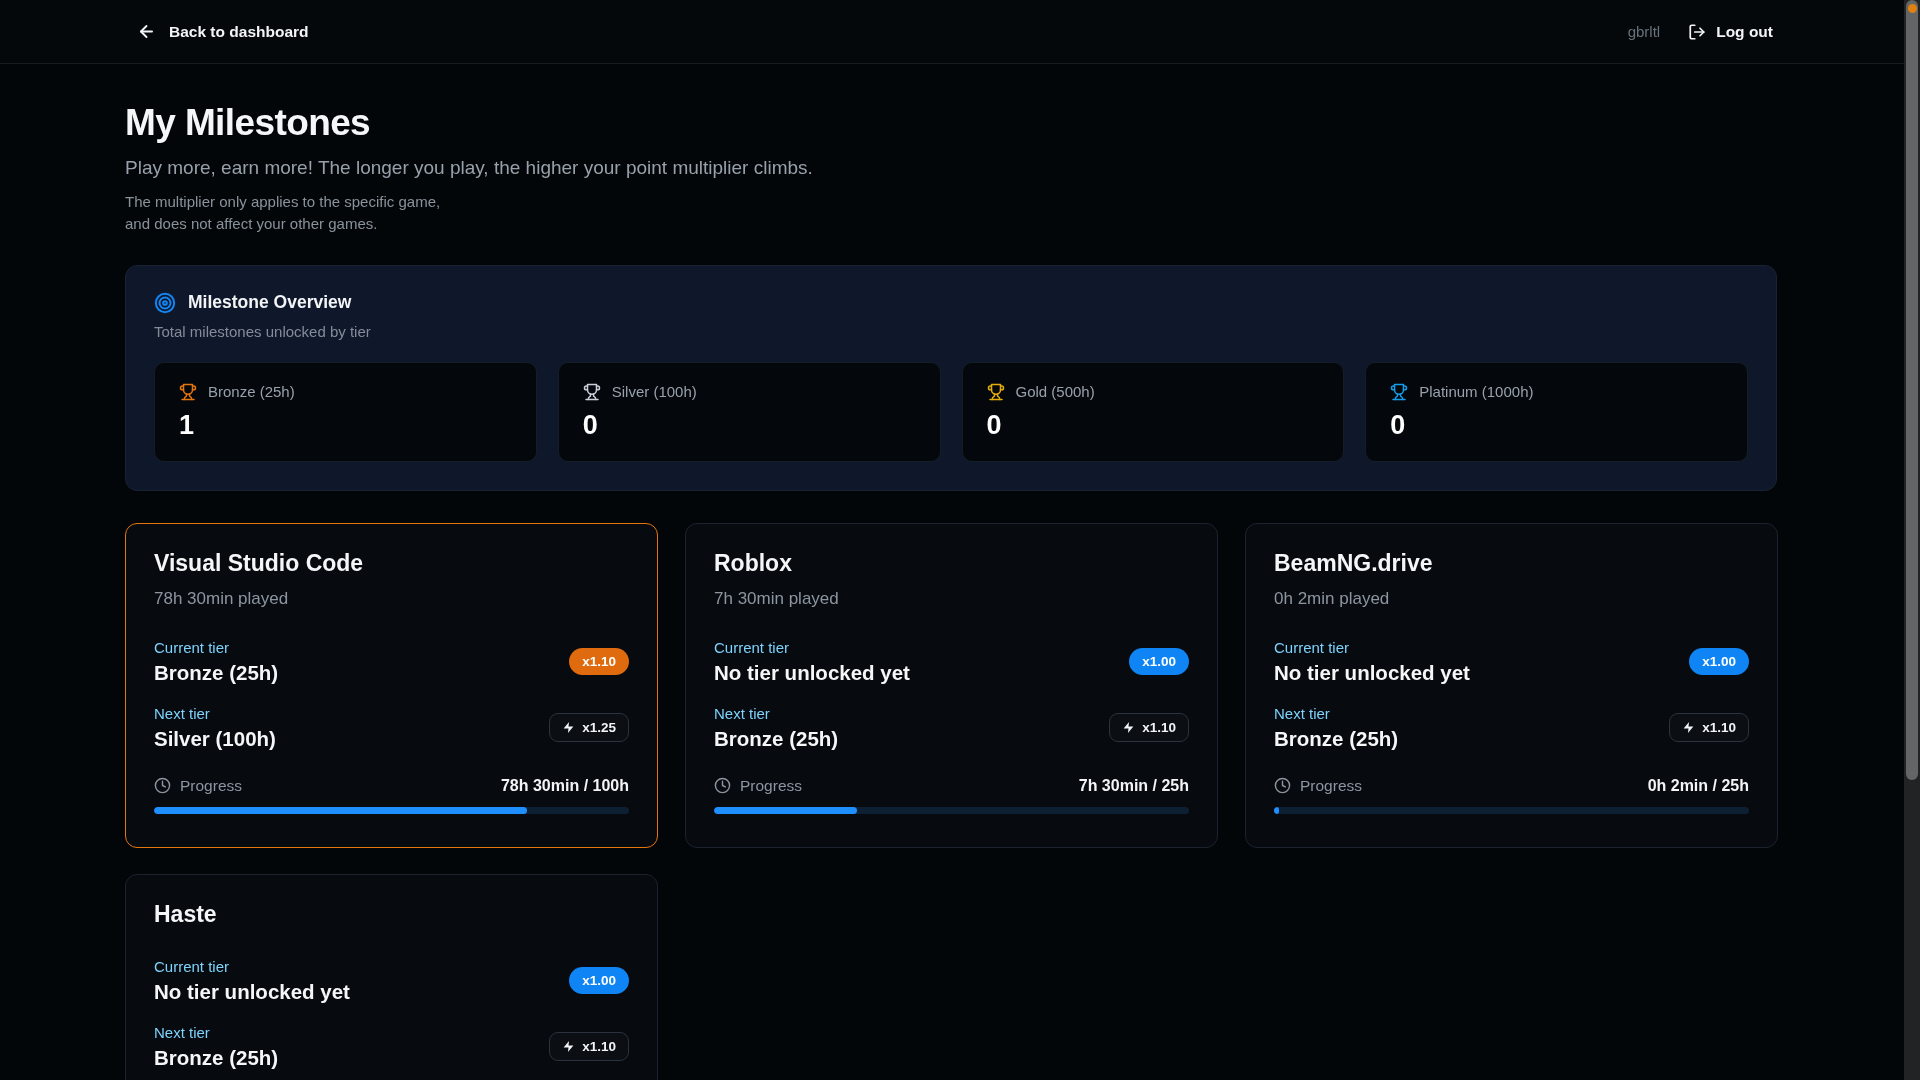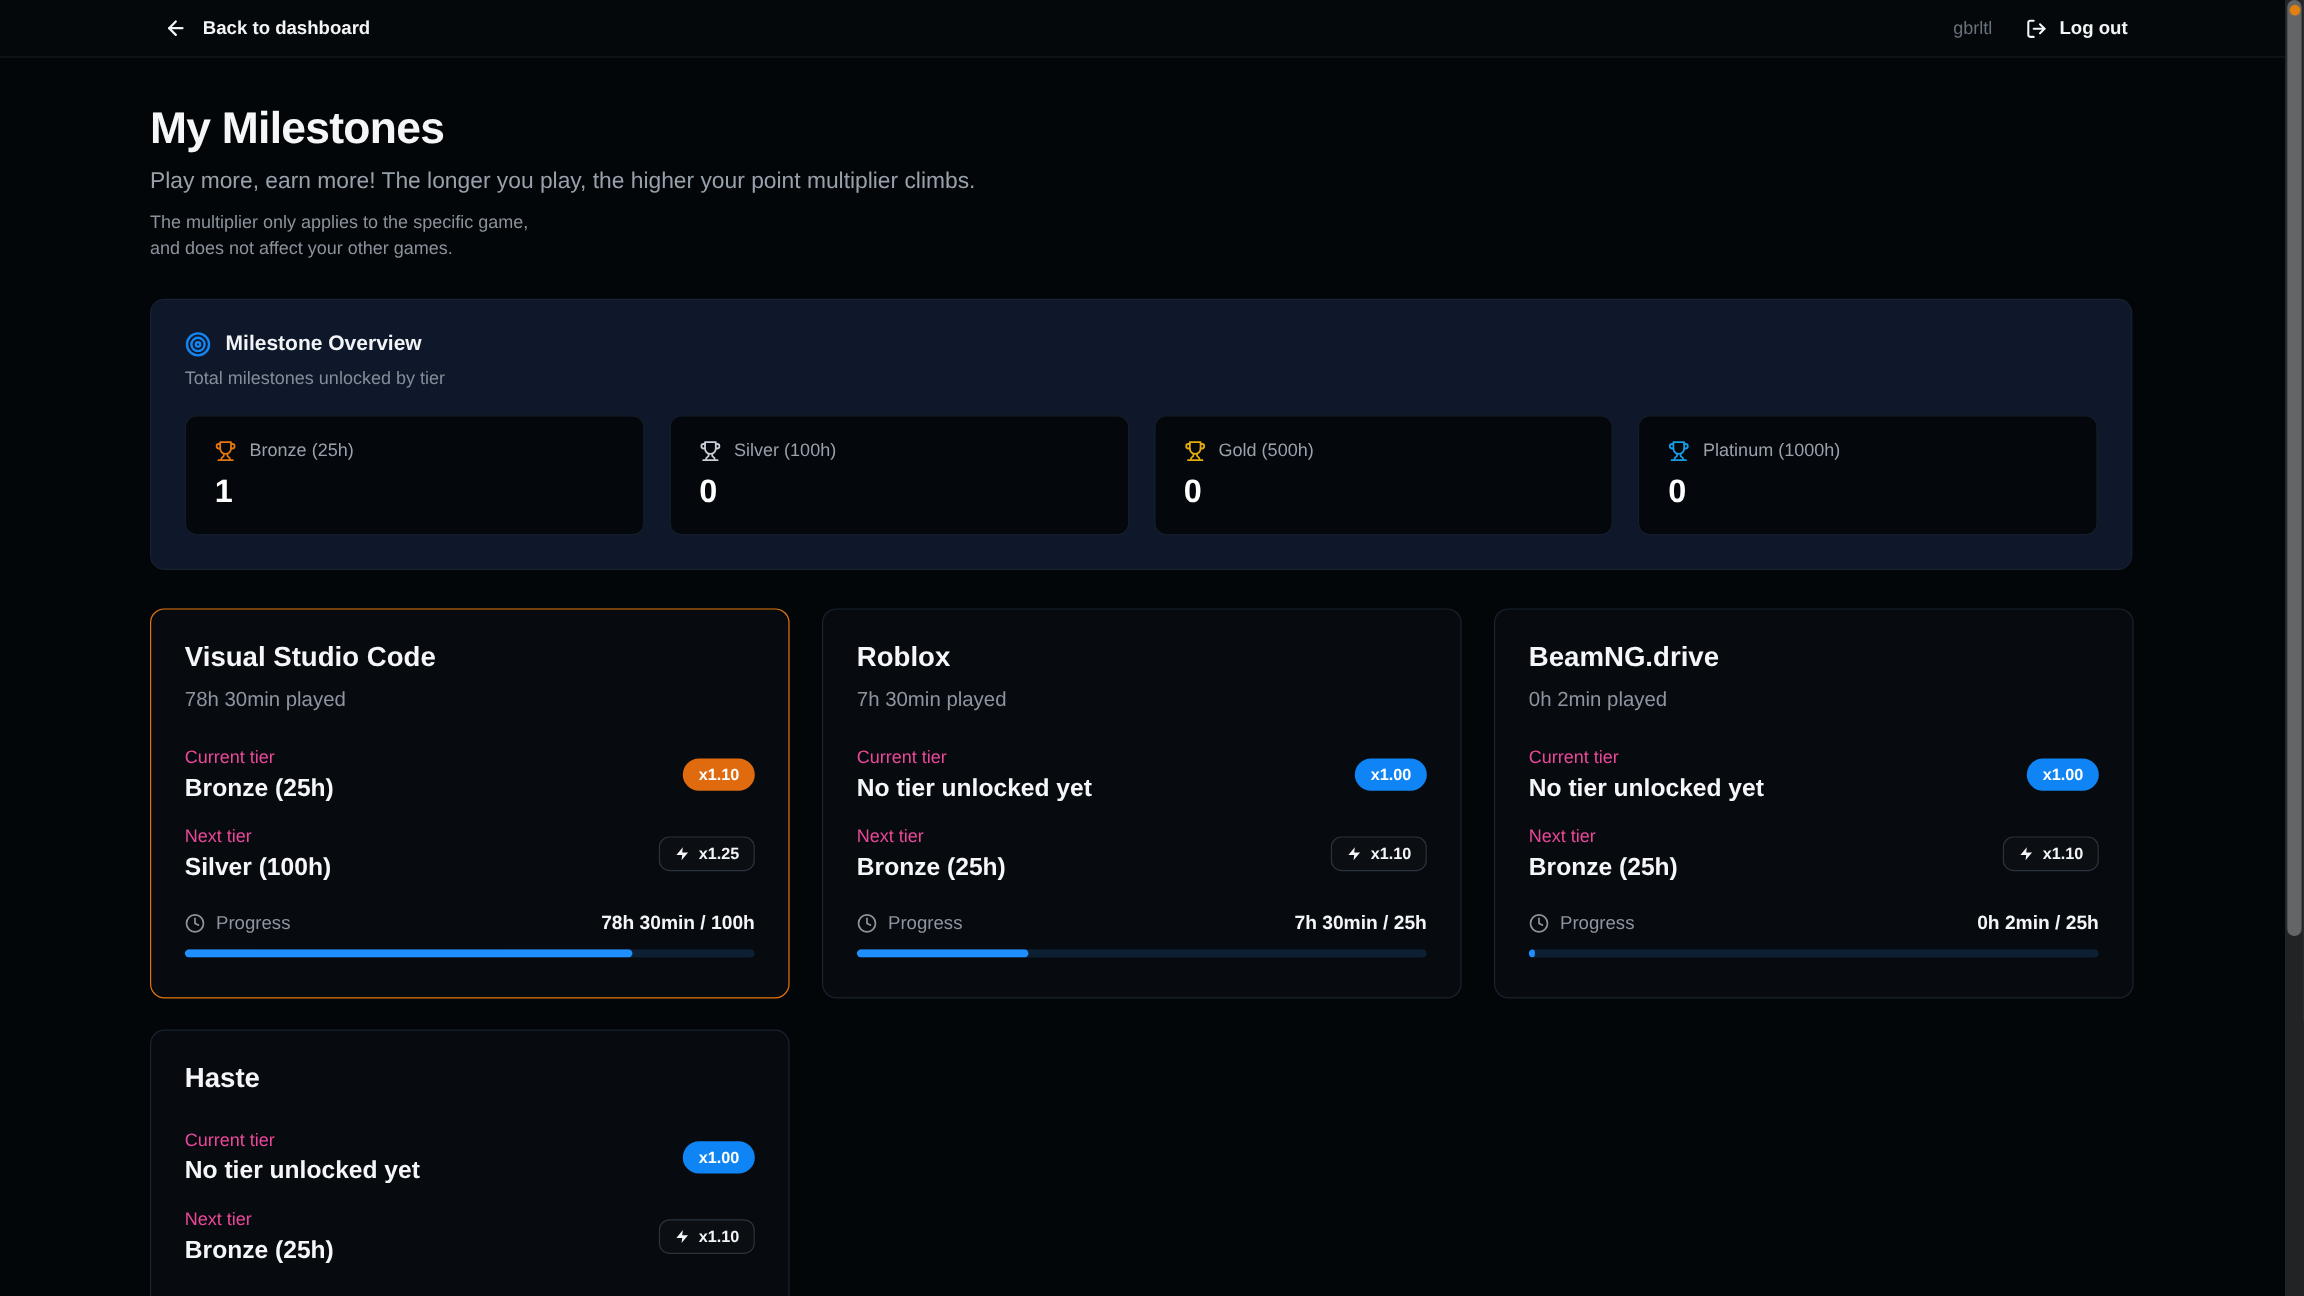--- a/index.html
+++ b/index.html
@@ -5,21 +5,21 @@
   * { margin:0; padding:0; box-sizing:border-box; }
   html,body { width:1920px; height:1080px; overflow:hidden; }
   body {
     background:#030608;
     color:#eef1f4;
     font-family:"Liberation Sans", sans-serif;
     position:relative;
   }
   
   .topbar {
-    height:48px; background:#04080b; border-bottom:1px solid #161c22;
+    height:64px; background:#04080b; border-bottom:1px solid #161c22;
     display:flex; align-items:center; justify-content:space-between;
     padding:0 147px 0 137px;
   }
   .back-btn { display:flex; align-items:center; gap:13px; color:#f2f4f6;
     font-size:15.5px; font-weight:bold; cursor:pointer; }
   .topbar-right { display:flex; align-items:center; gap:28px;margin-left:36px; }
   .username { color:#69717b; font-size:15px; }
   .logout-btn { display:flex; align-items:center; gap:10px; color:#f2f4f6;
     font-size:15.5px; font-weight:bold; cursor:pointer; }
   .icon { display:inline-flex; align-items:center; justify-content:center; }
@@ -47,21 +47,21 @@
   
   .games-grid { margin-top:32px; display:grid; grid-template-columns:repeat(3,533px); gap:26px 27px; }
   .game-card {
     border:1px solid #1a232e; background:#070a0f; border-radius:12px;
     padding:26px 28px; height:325px; cursor:pointer;
   }
   .game-name { font-size:23px; font-weight:bold; color:#f4f6f8; }
   .game-played { margin-top:12px; font-size:17px; color:#8d96a0; }
   .tier-section { margin-top:30px; }
   .tier-row { display:flex; align-items:center; justify-content:space-between; }
-  .row-label { font-size:15px; color:#ec4899; }
+  .row-label { font-size:15px; color:#7dd3fc; }
   .row-value { margin-top:5px; font-size:20.5px; font-weight:bold; color:#f4f6f8; }
   .next-row { margin-top:20px; }
   .badge-solid {
     padding:6px 13px; border-radius:15px; font-size:13.5px; font-weight:bold; color:#fff;
   }
   .badge-outline {
     display:flex; align-items:center; gap:7px; padding:6px 12px; border-radius:9px;
     border:1px solid #2a333e; background:rgba(255,255,255,0.02);
     font-size:13.5px; font-weight:bold; color:#f2f4f6;
   }

